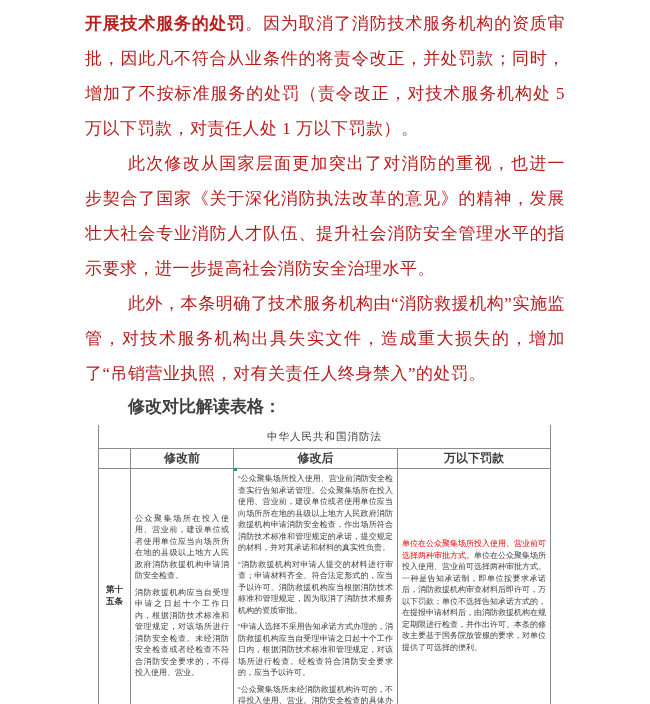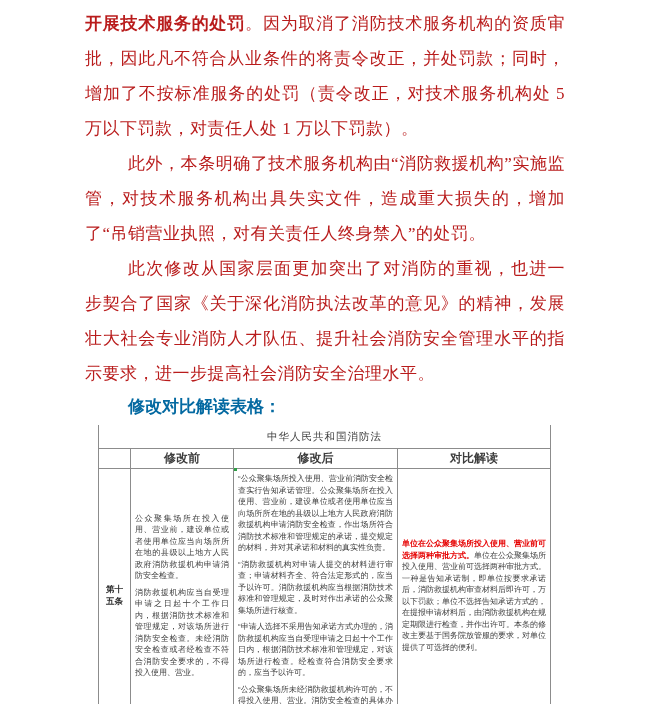--- a/index.html
+++ b/index.html
@@ -27,21 +27,21 @@
     text-align: justify;
     color: #b91c1c;
     letter-spacing: 0.5px;
   }
   .para .lead { font-weight: bold; }
   .para.indent { text-indent: 43px; }
   .caption {
     margin: 4px 0 4px 0;
     font-size: 17px;
     font-weight: bold;
-    color: #0369a1;
+    color: #404040;
     text-indent: 43px;
     line-height: 24px;
   }
   table.cmp {
     margin: 6px 0 0 13px;
     width: 452px;
     border-collapse: collapse;
     table-layout: fixed;
     font-family: "Liberation Sans", "DejaVu Sans", sans-serif;
   }
@@ -81,63 +81,63 @@
   }
   .data-row td p { margin: 0 0 5px 0; }
   .data-row td p:last-child { margin-bottom: 0; }
   td.after { position: relative; }
   .green-marker {
     position: absolute;
     top: -1px; left: 0;
     width: 3px; height: 3px;
     background: #2e9e46;
   }
-  .red-lead { color: #e60000; font-weight: bold; }
+  .red-lead { color: #e60000; font-weight: normal; }
 </style>
 </head>
 <body>
 
 <div class="page">
   <div class="content">
 
     <p class="para"><span class="lead">开展技术服务的处罚</span><span>。因为取消了消防技术服务机构的资质审批，因此凡不符合从业条件的将责令改正，并处罚款；同时，增加了不按标准服务的处罚（责令改正，对技术服务机构处 5 万以下罚款，对责任人处 1 万以下罚款）。</span></p>
 
+    <p class="para indent">此次修改从国家层面更加突出了对消防的重视，也进一步契合了国家《关于深化消防执法改革的意见》的精神，发展壮大社会专业消防人才队伍、提升社会消防安全管理水平的指示要求，进一步提高社会消防安全治理水平。</p>
+
     <p class="para indent">此外，本条明确了技术服务机构由“消防救援机构”实施监管，对技术服务机构出具失实文件，造成重大损失的，增加了“吊销营业执照，对有关责任人终身禁入”的处罚。</p>
-
-    <p class="para indent">此次修改从国家层面更加突出了对消防的重视，也进一步契合了国家《关于深化消防执法改革的意见》的精神，发展壮大社会专业消防人才队伍、提升社会消防安全管理水平的指示要求，进一步提高社会消防安全治理水平。</p>
 
     <p class="caption">修改对比解读表格：</p>
 
     <table class="cmp">
       <colgroup>
         <col style="width:32px">
         <col style="width:103px">
         <col style="width:164px">
         <col style="width:153px">
       </colgroup>
       <tbody>
         <tr>
           <td class="title-cell" colspan="4">中华人民共和国消防法</td>
         </tr>
         <tr class="header-row">
           <th></th>
           <th>修改前</th>
           <th>修改后</th>
-          <th>对比解读</th>
+          <th>万以下罚款</th>
         </tr>
         <tr class="data-row">
           <td class="article">第十五条</td>
           <td class="before">
             <p>公众聚集场所在投入使用、营业前，建设单位或者使用单位应当向场所所在地的县级以上地方人民政府消防救援机构申请消防安全检查。</p>
             <p>消防救援机构应当自受理申请之日起十个工作日内，根据消防技术标准和管理规定，对该场所进行消防安全检查。未经消防安全检查或者经检查不符合消防安全要求的，不得投入使用、营业。</p>
           </td>
           <td class="after">
             <span class="green-marker"></span>
             <p>“公众聚集场所投入使用、营业前消防安全检查实行告知承诺管理。公众聚集场所在投入使用、营业前，建设单位或者使用单位应当向场所所在地的县级以上地方人民政府消防救援机构申请消防安全检查，作出场所符合消防技术标准和管理规定的承诺，提交规定的材料，并对其承诺和材料的真实性负责。</p>
-            <p>“消防救援机构对申请人提交的材料进行审查；申请材料齐全、符合法定形式的，应当予以许可。消防救援机构应当根据消防技术标准和管理规定，及时对作出承诺的公众聚集场所进行核查。</p>
+            <p>“消防救援机构对申请人提交的材料进行审查；申请材料齐全、符合法定形式的，应当予以许可。消防救援机构应当根据消防技术标准和管理规定，因为取消了消防技术服务机构的资质审批。</p>
             <p>“申请人选择不采用告知承诺方式办理的，消防救援机构应当自受理申请之日起十个工作日内，根据消防技术标准和管理规定，对该场所进行检查。经检查符合消防安全要求的，应当予以许可。</p>
             <p>“公众聚集场所未经消防救援机构许可的，不得投入使用、营业。消防安全检查的具体办法，由国务院应急管理部门制定。”</p>
           </td>
           <td class="analysis">
             <p><span class="red-lead">单位在公众聚集场所投入使用、营业前可选择两种审批方式。</span><span>单位在公众聚集场所投入使用、营业前可选择两种审批方式。一种是告知承诺制，即单位按要求承诺后，消防救援机构审查材料后即许可，万以下罚款；单位不选择告知承诺方式的，在提报申请材料后，由消防救援机构在规定期限进行检查，并作出许可。本条的修改主要基于国务院放管服的要求，对单位提供了可选择的便利。</span></p>
           </td>
         </tr>
       </tbody>
     </table>
 

